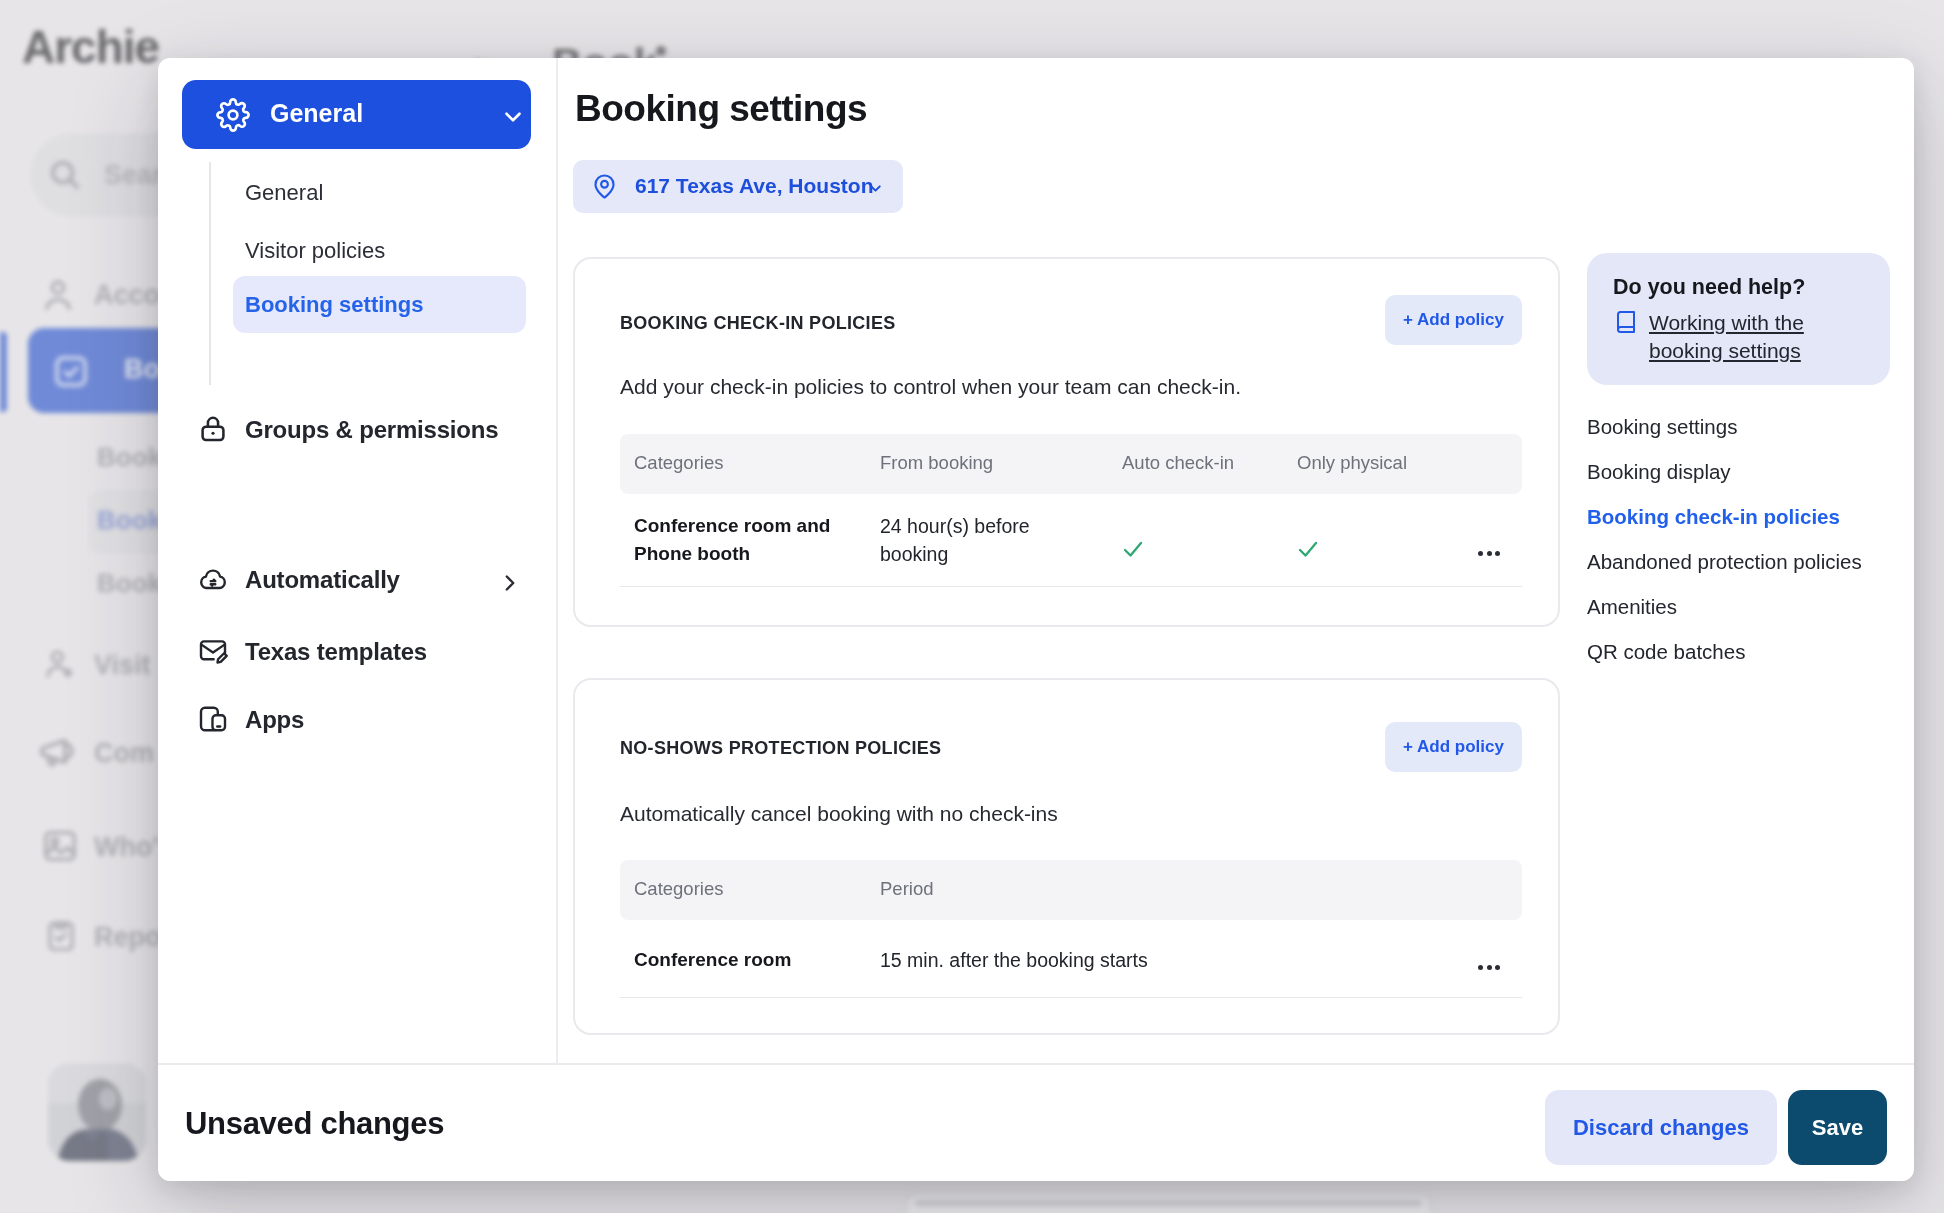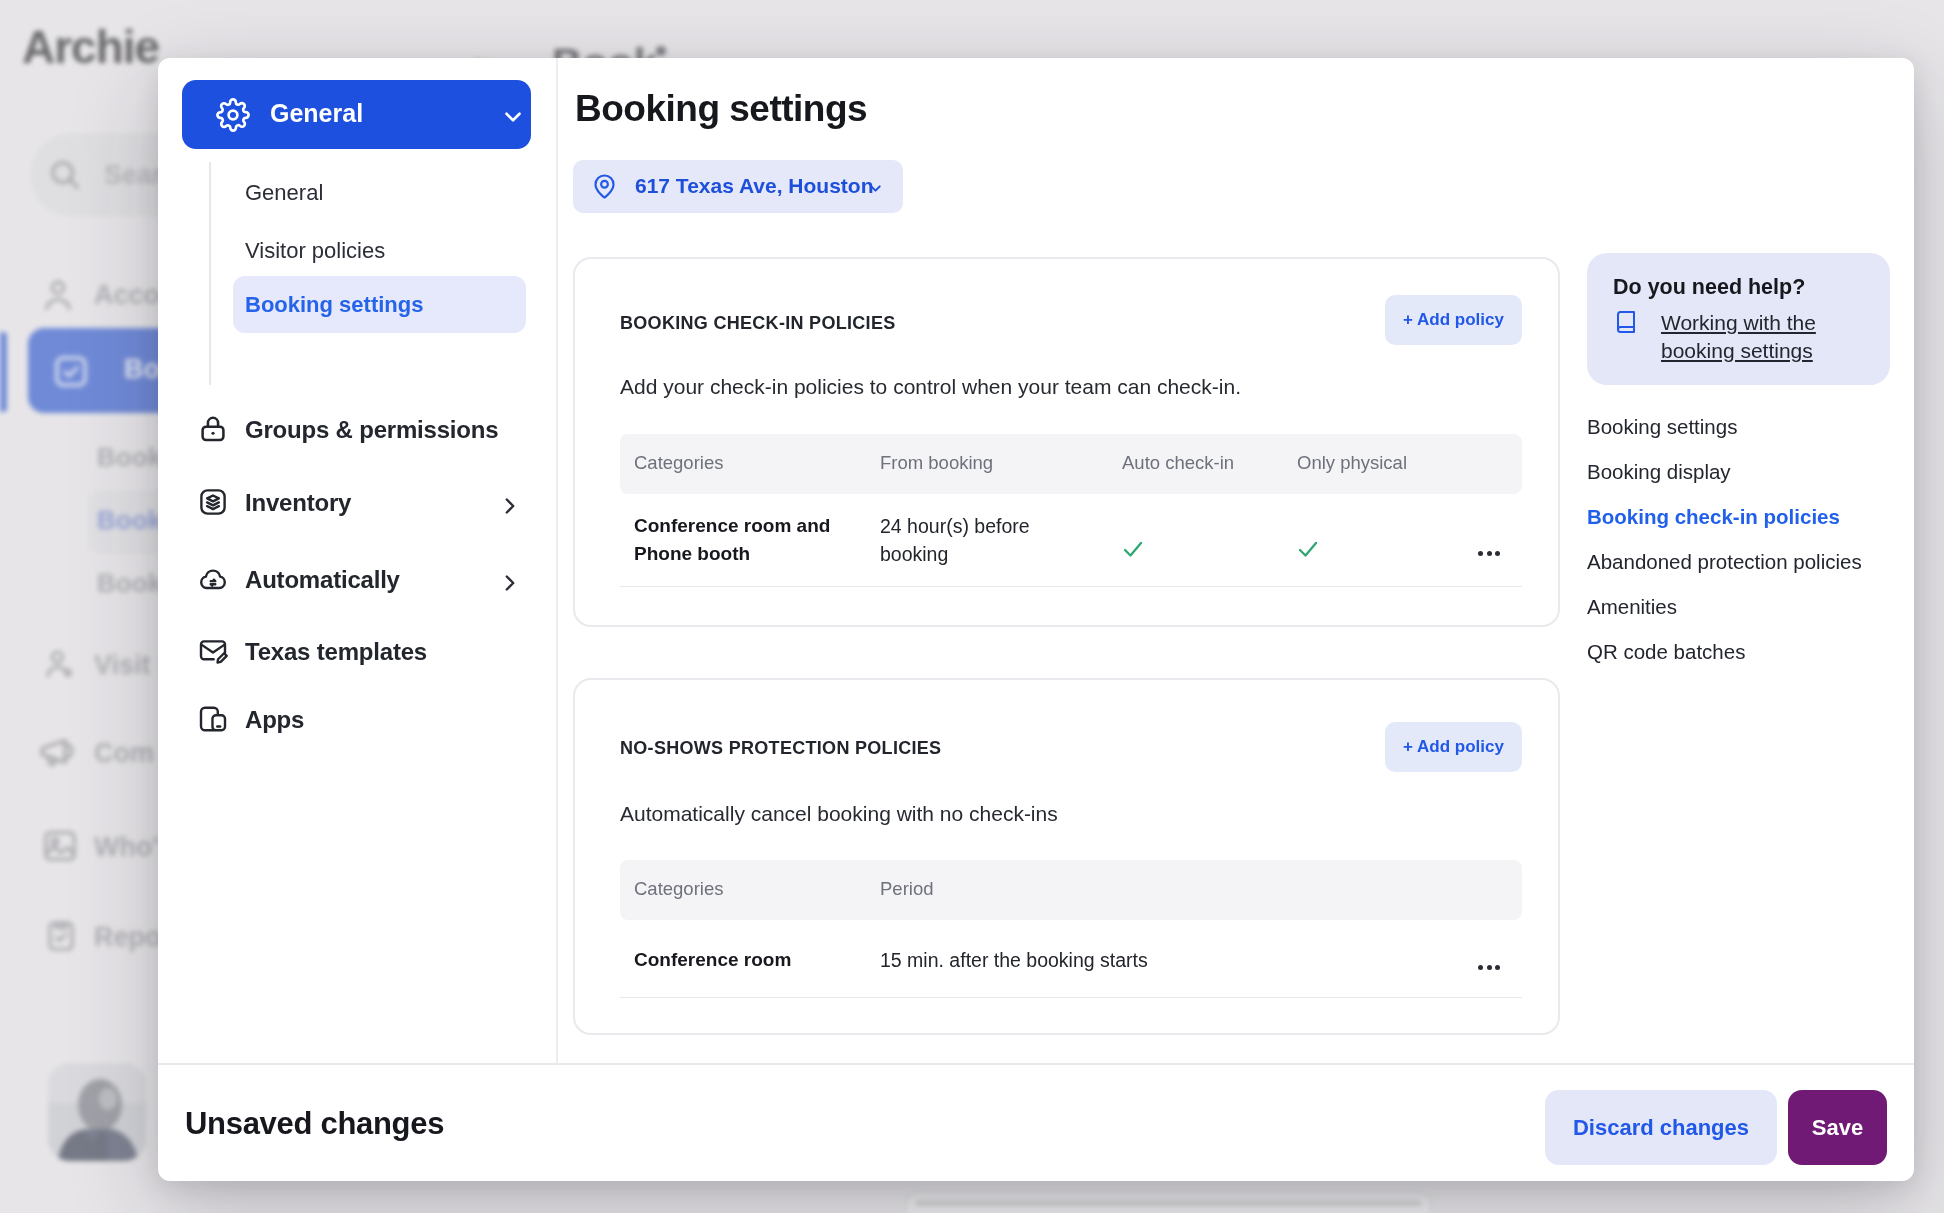--- a/index.html
+++ b/index.html
@@ -66,30 +66,30 @@
   .cell-bold { font-size:19px; font-weight:bold; color:#16181d; line-height:28px; }
   .cell { font-size:19.5px; color:#22252c; line-height:28px; }
   .row-border { left:45px; width:902px; height:1px; background:#e8e8ec; }
   .check-icon { color:#2ea873; }
   .dots { cursor:pointer; }
   .dots i { display:inline-block; width:5px; height:5px; border-radius:50%; background:#2a2d33; margin-right:3.5px; }
 
   .help-box { left:1429px; top:195px; width:303px; height:132px; border-radius:20px; background:#e3e7f8; }
   .help-title { position:absolute; left:26px; top:22px; font-size:21.5px; font-weight:bold; color:#16181d; }
   .help-book { position:absolute; left:27px; top:57px; color:#2158e8; }
-  .help-link { position:absolute; left:62px; top:56px; width:200px; font-size:21px; color:#23262e; text-decoration:underline; line-height:28px; cursor:pointer;margin-left:12px; }
+  .help-link { position:absolute; left:62px; top:56px; width:200px; font-size:21px; color:#23262e; text-decoration:underline; line-height:28px; cursor:pointer; }
 
   .toc-item { left:1429px; width:300px; height:34px; font-size:20.5px; color:#23262e; cursor:pointer; }
   .toc-item.active { color:#2160ea; font-weight:bold; }
 
   .footer-divider { left:0; top:1005px; width:1756px; height:2px; background:#eaeaee; }
   .footer-status { left:27px; top:1048px; font-size:31px; font-weight:bold; color:#16181d; letter-spacing:-0.3px; }
   .btn-discard { left:1387px; top:1032px; width:232px; height:75px; border-radius:14px; background:#e3e7f8; cursor:pointer; text-align:center; }
   .btn-discard span { font-size:22px; font-weight:bold; color:#2158e8; line-height:75px; }
-  .btn-save { left:1630px; top:1032px; width:99px; height:75px; border-radius:14px; background:#701a75; cursor:pointer; text-align:center; }
+  .btn-save { left:1630px; top:1032px; width:99px; height:75px; border-radius:14px; background:#0c4a6e; cursor:pointer; text-align:center; }
   .btn-save span { font-size:22px; font-weight:bold; color:#fff; line-height:75px; }
 
   svg { display:block; }
 </style>
 </head>
 <body>
 
 <div class="bg-layer">
   <div class="abs bg-logo">Archie</div>
   <div class="abs bg-frag-arrow">←</div>
@@ -191,32 +191,20 @@
 
   <div class="abs nav-item" style="top:355px">
     <svg class="nicon" width="32" height="32" viewBox="0 0 24 24" fill="none" stroke="currentColor" stroke-width="1.9" stroke-linecap="round" stroke-linejoin="round">
         <rect x="4.2" y="10.3" width="15.6" height="10" rx="2.6"></rect>
         <path d="M8.2 10.3V7.4a3.8 3.8 0 0 1 7.6 0v2.9"></path>
         <circle cx="12" cy="15.2" r="1.2" fill="currentColor" stroke="none"></circle>
       </svg>
     <span class="nlabel">Groups &amp; permissions</span>
   </div>
 
-  <div class="abs nav-item" style="top:428px">
-    <svg class="nicon" width="32" height="32" viewBox="0 0 24 24" fill="none" stroke="currentColor" stroke-width="1.8" stroke-linecap="round" stroke-linejoin="round">
-        <rect x="3.3" y="3.3" width="17.4" height="17.4" rx="4.6"></rect>
-        <path d="M7.6 9.3 12 7.1l4.4 2.2L12 11.5z"></path>
-        <path d="m7.6 12.3 4.4 2.2 4.4-2.2"></path>
-        <path d="m7.6 15.1 4.4 2.2 4.4-2.2"></path>
-      </svg>
-    <span class="nlabel">Inventory</span>
-    <svg class="nchev" width="26" height="26" viewBox="0 0 24 24" fill="none" stroke="currentColor" stroke-width="2.2" stroke-linecap="round" stroke-linejoin="round">
-        <path d="m9 6 6 6-6 6"></path>
-      </svg>
-  </div>
 
   <div class="abs nav-item" style="top:505px">
     <svg class="nicon" width="32" height="32" viewBox="0 0 24 24" fill="none" stroke="currentColor" stroke-width="1.8" stroke-linecap="round" stroke-linejoin="round">
         <path d="M7.2 18.8a4.4 4.4 0 0 1-.5-8.7 5.4 5.4 0 0 1 10.6 0 4.4 4.4 0 0 1-.5 8.7z"></path>
         <path d="M10.3 13.6h3.4l-1.1-1.1"></path>
         <path d="M13.7 15.9h-3.4l1.1 1.1"></path>
       </svg>
     <span class="nlabel">Automatically</span>
     <svg class="nchev" width="26" height="26" viewBox="0 0 24 24" fill="none" stroke="currentColor" stroke-width="2.2" stroke-linecap="round" stroke-linejoin="round">
         <path d="m9 6 6 6-6 6"></path>

